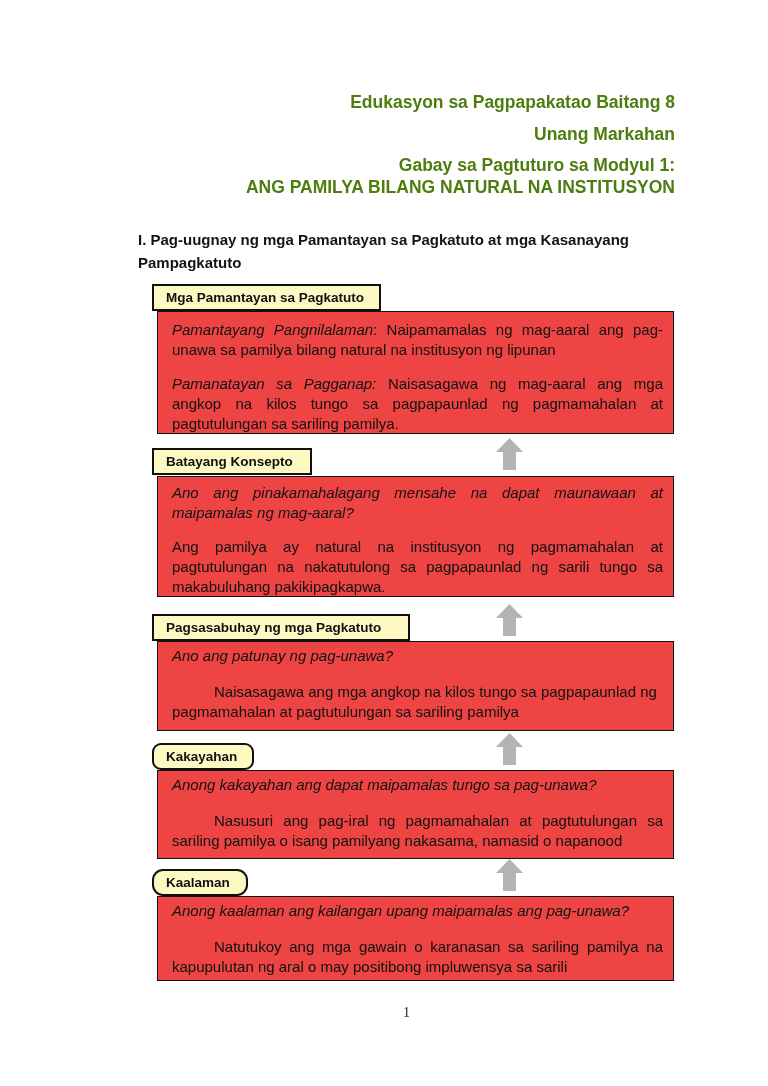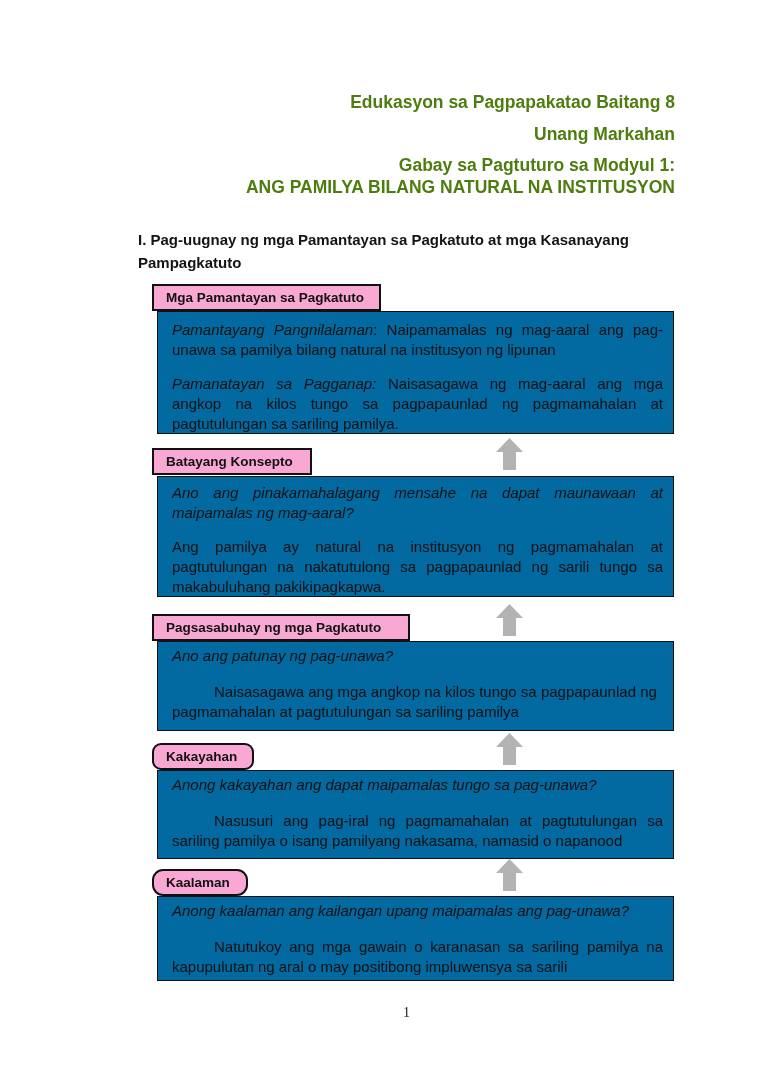--- a/index.html
+++ b/index.html
@@ -4,23 +4,23 @@
   <style>
     html, body { margin: 0; padding: 0; background: #ffffff; }
     body { width: 768px; height: 1086px; position: relative; overflow: hidden;
       font-family: "Liberation Sans", sans-serif; color: #111; }
     .title { position: absolute; right: 93px; font-weight: bold; font-size: 17.5px; text-align: right; white-space: nowrap; color: #4d7c0f; }
     #t1 { top: 92px; }
     #t2 { top: 124px; }
     #t3 { top: 155px; }
     #t4 { top: 177px; margin-left: 8px; }
     .section-heading { position: absolute; left: 138px; top: 228px; width: 540px; font-weight: bold; font-size: 15px; line-height: 23px; color: #141414; }
-    .tab { position: absolute; left: 152px; height: 27px; border: 2px solid #111; background: #f9a8d4; box-sizing: border-box;
+    .tab { position: absolute; left: 152px; height: 27px; border: 2px solid #111; background: #fef9c3; box-sizing: border-box;
       font-weight: bold; font-size: 13.5px; line-height: 23px; padding-left: 12px; z-index: 2; white-space: nowrap; }
-    .box { position: absolute; left: 157px; width: 517px; border: 1.3px solid #111; box-sizing: border-box; background: #0369a1;
+    .box { position: absolute; left: 157px; width: 517px; border: 1.3px solid #111; box-sizing: border-box; background: #ef4444;
       padding: 6px 10px 4px 14px; font-size: 15px; line-height: 20px; z-index: 1; text-align: justify; }
     .box p { margin: 0; }
     .box p + p { margin-top: 14px; }
     .it { font-style: italic; }
     .indent { text-indent: 42px; }
     .arrow { position: absolute; left: 496px; width: 27px; height: 32px; z-index: 3; }
     .page-num { position: absolute; left: 403px; top: 1005px; font-family: "Liberation Serif", serif; font-size: 14px; color: #222; }
   </style>
 </head>
 <body>

